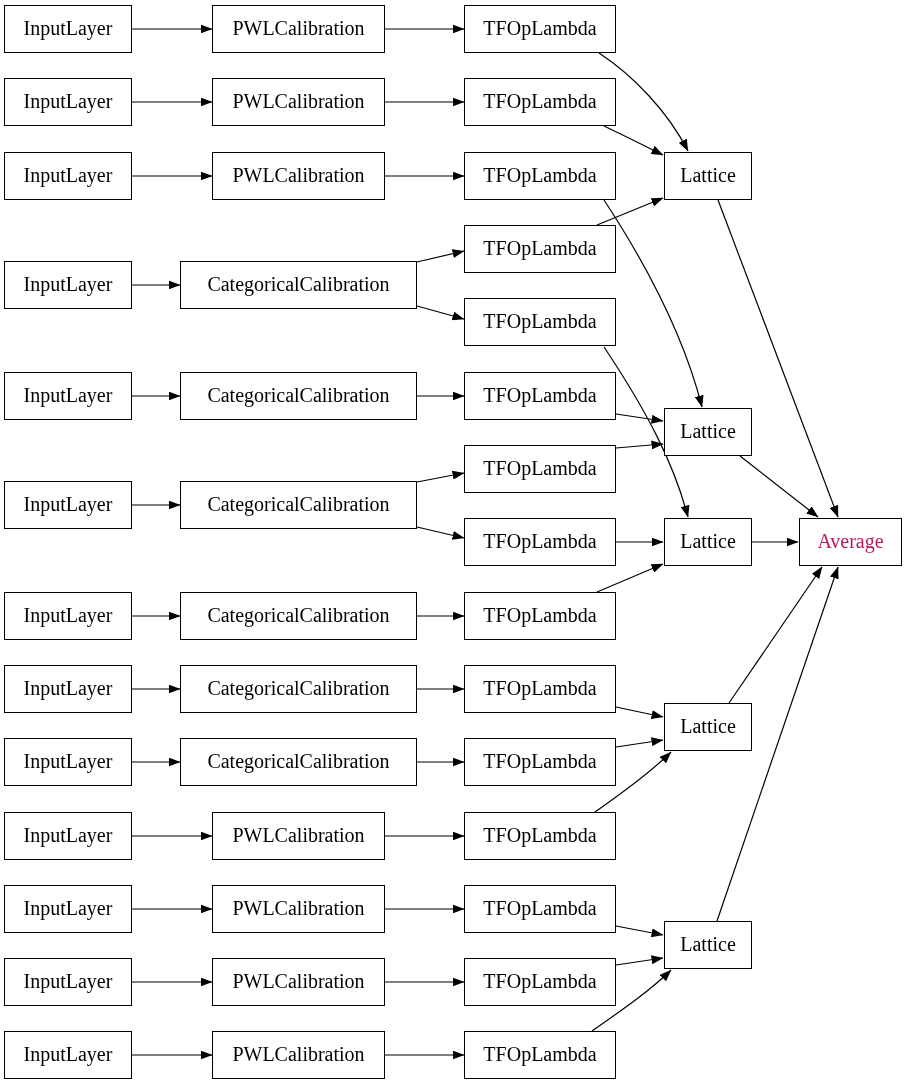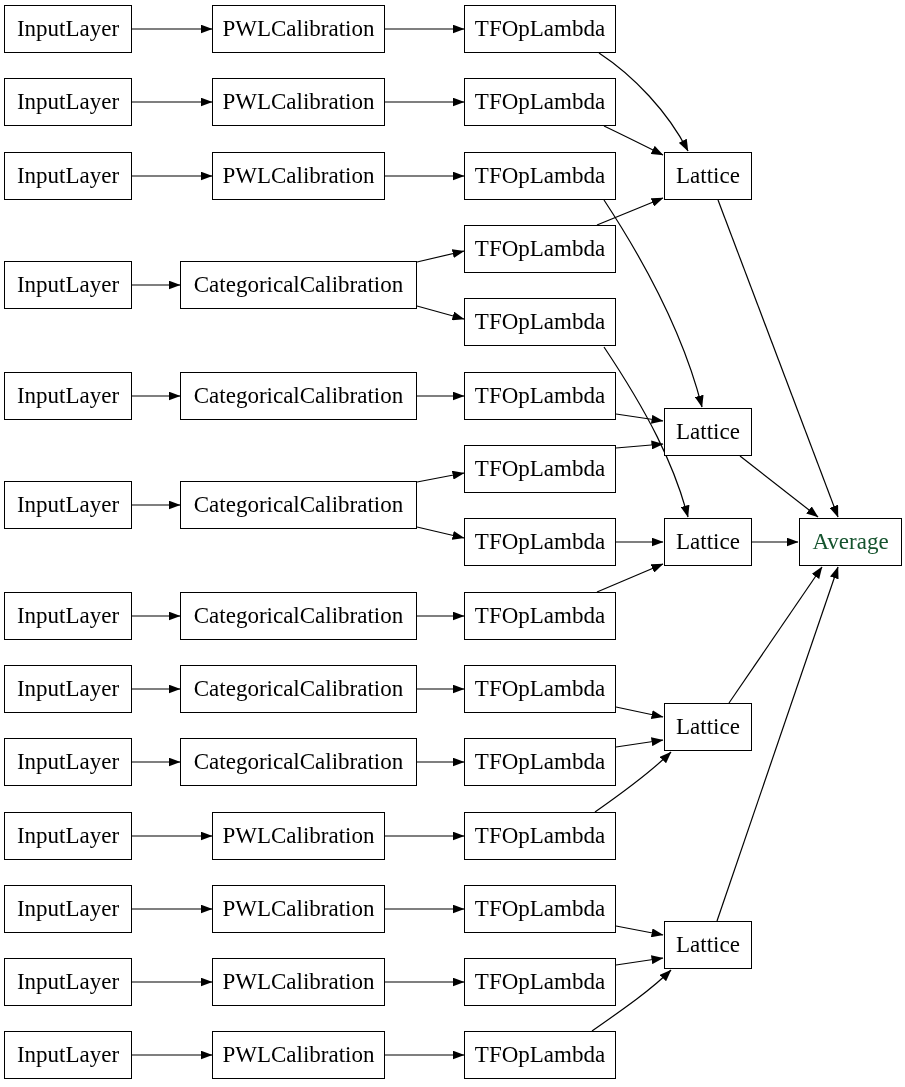--- a/index.html
+++ b/index.html
@@ -15,21 +15,21 @@
   .edge { fill: none; stroke: #000000; stroke-width: 1.2px; }
   .node {
     position: absolute;
     box-sizing: border-box;
     border: 1.5px solid #000000;
     background: #ffffff;
     color: #000000;
     display: flex;
     align-items: center;
     justify-content: center;
-    font-size: 23px;
+    font-size: 20px;
     line-height: 1;
     white-space: nowrap;
   }
   .node span { display: block; padding-bottom: 2px; }
 </style>
 </head>
 <body>
 
 <div class="canvas">
   <svg id="edge-layer" width="905" height="1087" viewBox="0 0 905 1087" xmlns="http://www.w3.org/2000/svg">
@@ -221,17 +221,17 @@
       </div>
       <div class="node" style="left: 664px; top: 518px; width: 88px; height: 48px; background: rgb(255, 255, 255); border-color: rgb(0, 0, 0); color: rgb(0, 0, 0);">
         <span>Lattice</span>
       </div>
       <div class="node" style="left: 664px; top: 703px; width: 88px; height: 48px; background: rgb(255, 255, 255); border-color: rgb(0, 0, 0); color: rgb(0, 0, 0);">
         <span>Lattice</span>
       </div>
       <div class="node" style="left: 664px; top: 921px; width: 88px; height: 48px; background: rgb(255, 255, 255); border-color: rgb(0, 0, 0); color: rgb(0, 0, 0);">
         <span>Lattice</span>
       </div>
-      <div class="node" style="left: 799px; top: 518px; width: 103px; height: 48px; background: rgb(255, 255, 255); border-color: rgb(0, 0, 0); color: #14532d;">
+      <div class="node" style="left: 799px; top: 518px; width: 103px; height: 48px; background: rgb(255, 255, 255); border-color: rgb(0, 0, 0); color: #be185d;">
         <span>Average</span>
       </div>
     </div>
 </div>
 
 </body></html>

